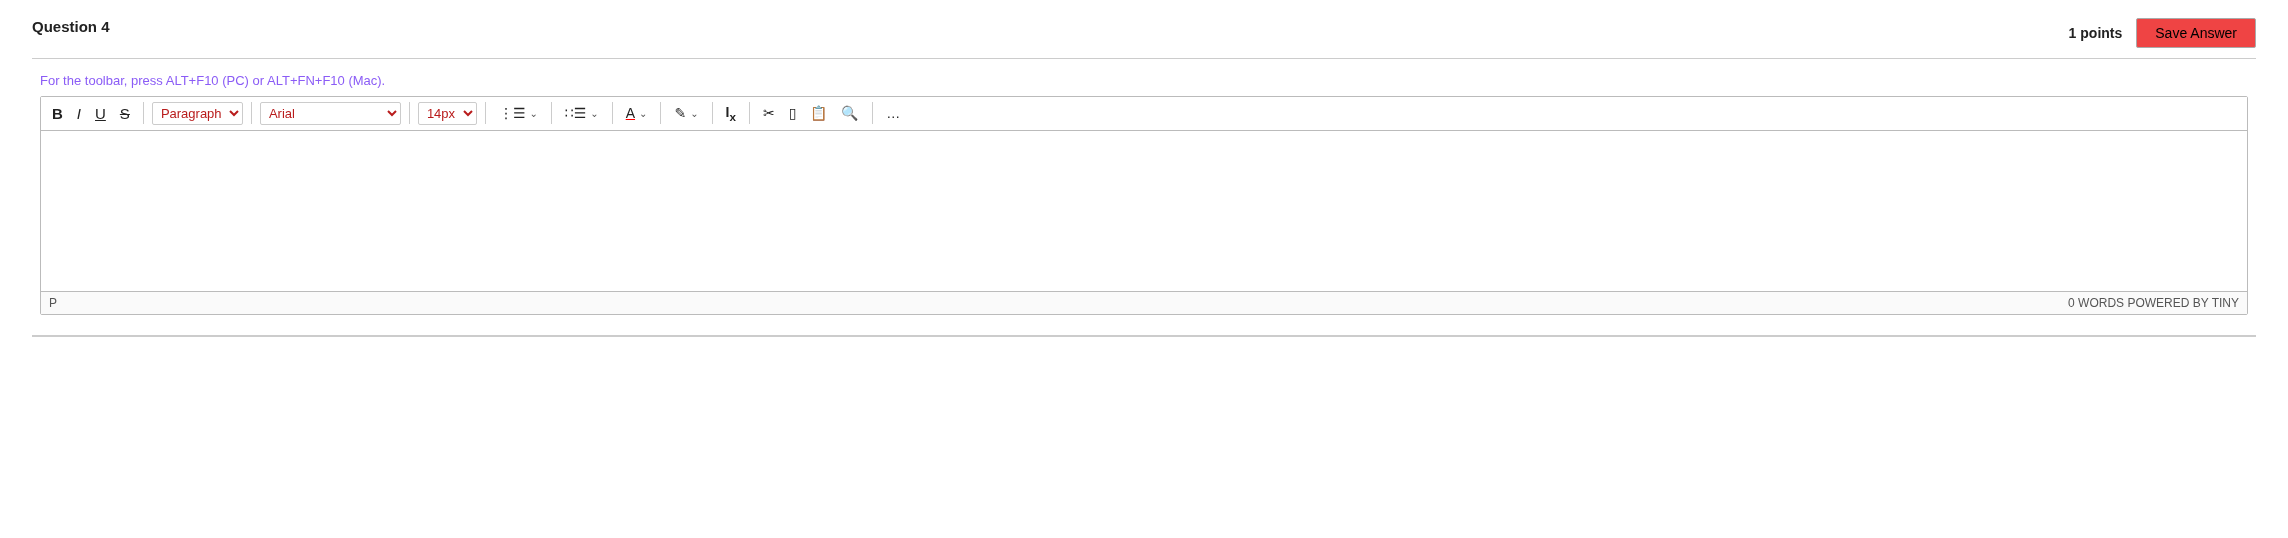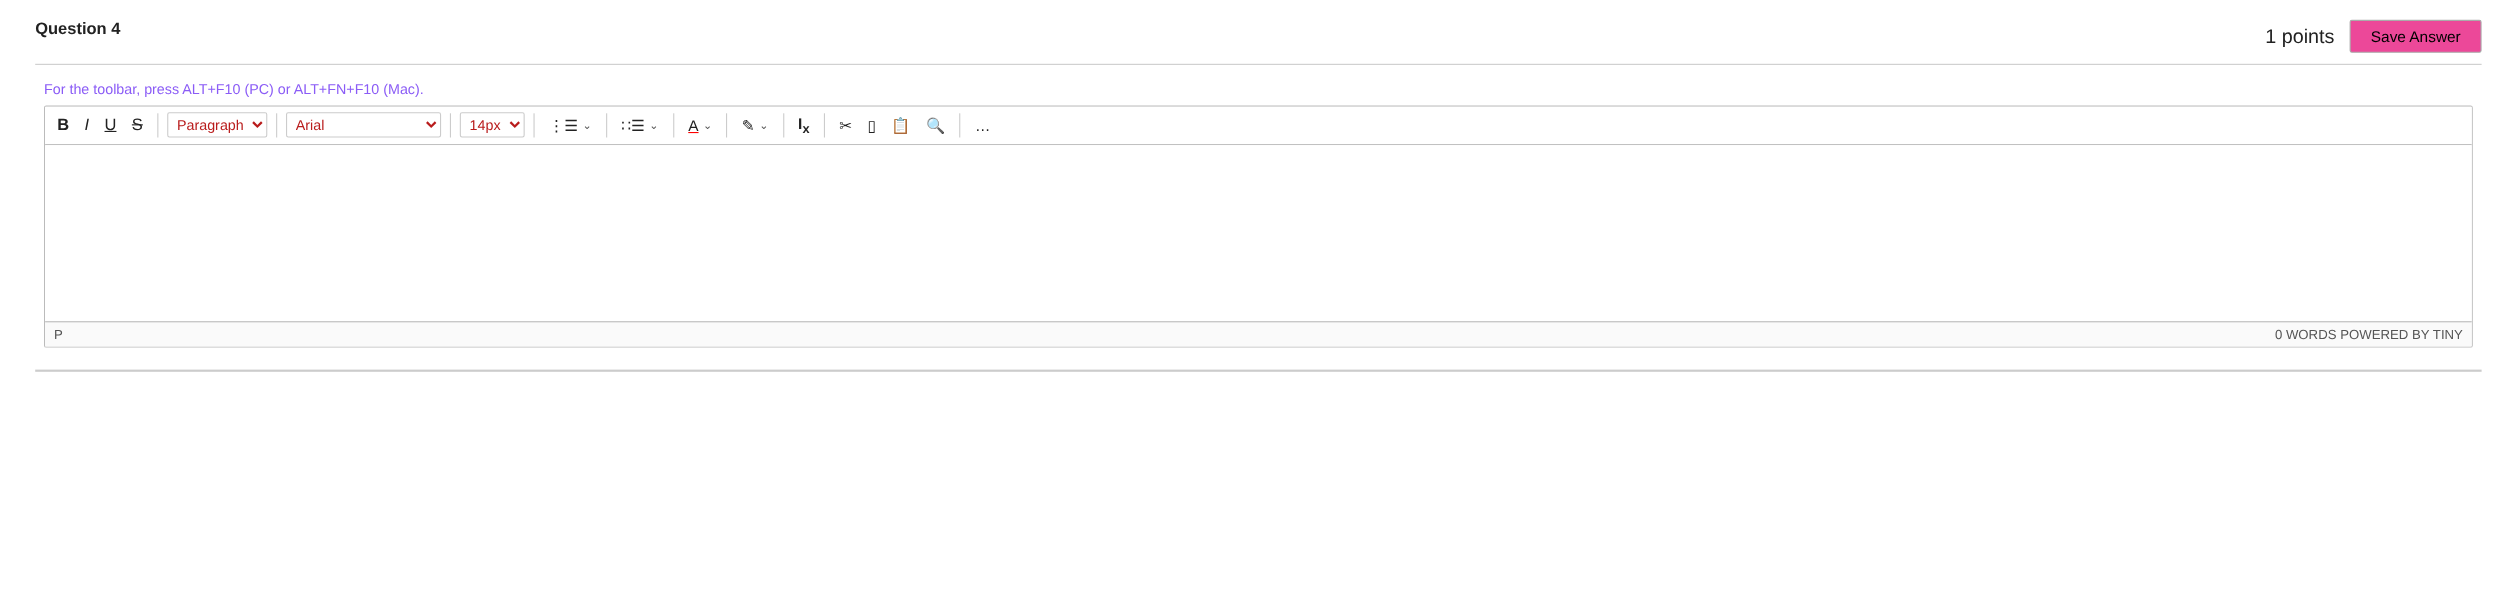--- a/index.html
+++ b/index.html
@@ -28,27 +28,27 @@
       font-weight: bold;
       font-size: 15px;
     }
     .points-save {
       display: flex;
       align-items: center;
       gap: 14px;
       white-space: nowrap;
     }
     .points-label {
-      font-weight: normal;
-      font-size: 18px;
+      font-weight: bold;
+      font-size: 14px;
       text-align: center;
     }
     .save-answer-btn {
       border: 1px solid #aaa;
-      background: #ec4899;
+      background: #ef4444;
       padding: 6px 18px;
       font-size: 14px;
       cursor: pointer;
       border-radius: 2px;
     }
     .question-body {
       padding: 0 8px;
     }
     .question-text {
       font-size: 14px;

